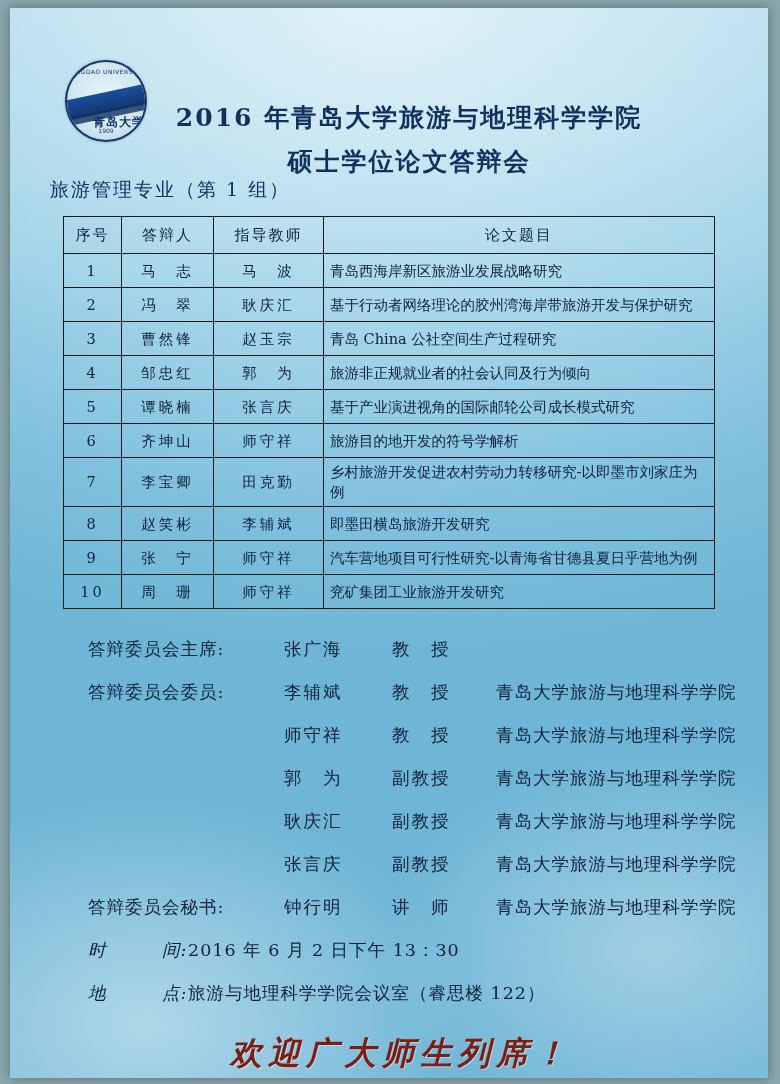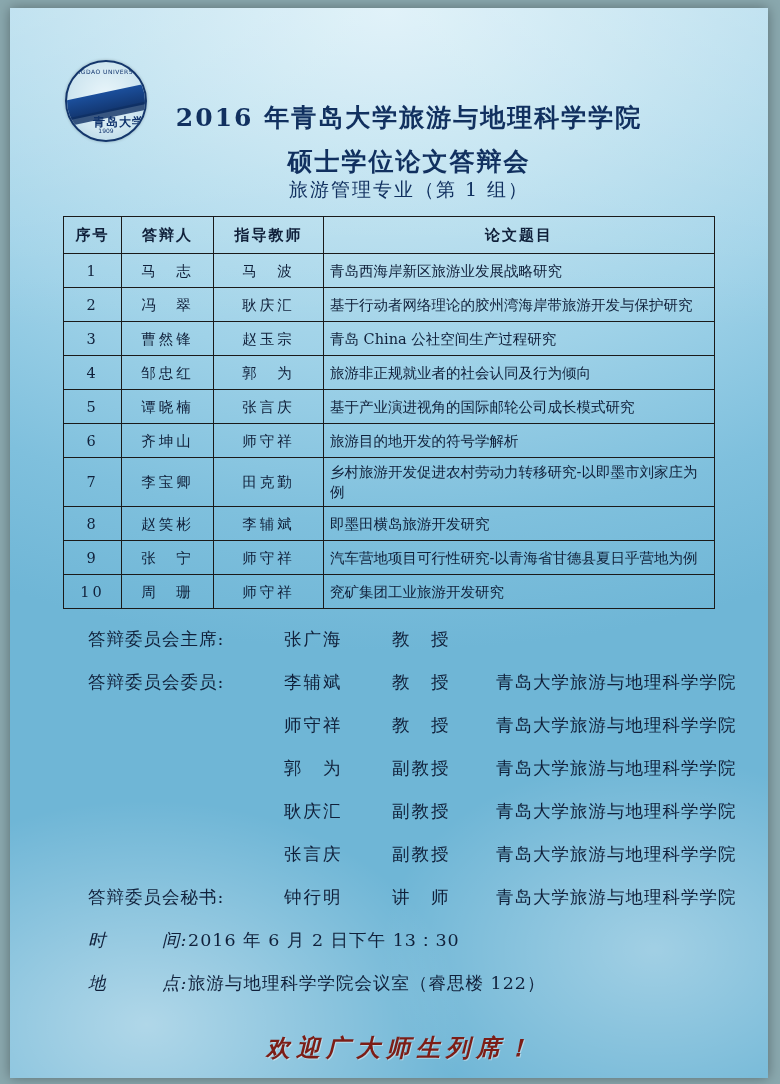--- a/index.html
+++ b/index.html
@@ -110,21 +110,21 @@
     font-size: 25px;
     letter-spacing: 2px;
     line-height: 44px;
   }
   .title3 {
     font-family: "DejaVu Serif", "Liberation Serif", serif;
     color: #11305f;
     font-size: 19px;
     letter-spacing: 2px;
     line-height: 42px;
-    text-align: center;
+    text-align: left;
     padding-left: 40px;
   }
 
   
   table.defense {
     border-collapse: collapse;
     margin: 6px auto 0 auto;
     width: 652px;
     background: transparent;
     table-layout: fixed;
@@ -132,21 +132,21 @@
   }
   table.defense th, table.defense td {
     border: 1px solid #1a1a1a;
     color: #10203a;
     font-size: 14.5px;
     padding: 4px 6px;
     line-height: 20px;
   }
   table.defense th {
     text-align: center;
-    font-weight: bold;
+    font-weight: normal;
     letter-spacing: 2px;
     height: 28px;
     font-size: 15px;
     margin-top: 16px;
   }
   td.c { text-align: center; letter-spacing: 3px; }
   td.t { text-align: left; padding-left: 8px; }
   .col1 { width: 58px; }
   .col2 { width: 92px; }
   .col3 { width: 110px; }
@@ -155,39 +155,39 @@
   
   .info {
     margin: 18px 0 0 0;
     padding: 0 0 0 78px;
     font-family: "DejaVu Serif", "Liberation Serif", serif;
     color: #10203a;
     font-size: 17.5px;
   }
   .row {
     display: flex;
-    align-items: flex-start;
+    align-items: center;
     height: 43px;
   }
   .lbl { width: 196px; letter-spacing: 1px; }
   .nm  { width: 108px; letter-spacing: 2px; }
   .tt  { width: 104px; letter-spacing: 2px; }
   .org { letter-spacing: 1px; }
 
   .row-time .lbl { width: 100px; font-style: italic; }
   .row-time .val { letter-spacing: 1px; }
 
   
   .welcome {
     margin-top: 18px;
     text-align: center;
     font-family: "DejaVu Serif", "Liberation Serif", serif;
     font-weight: bold;
     font-style: italic;
-    font-size: 24px;
+    font-size: 32px;
     letter-spacing: 6px;
     color: #7c1d16;
     text-shadow: 1px 1px 0 rgba(255,255,255,0.4);
     padding-left: 24px;
   }
 </style>
 </head>
 <body>
 
 <div class="poster">

